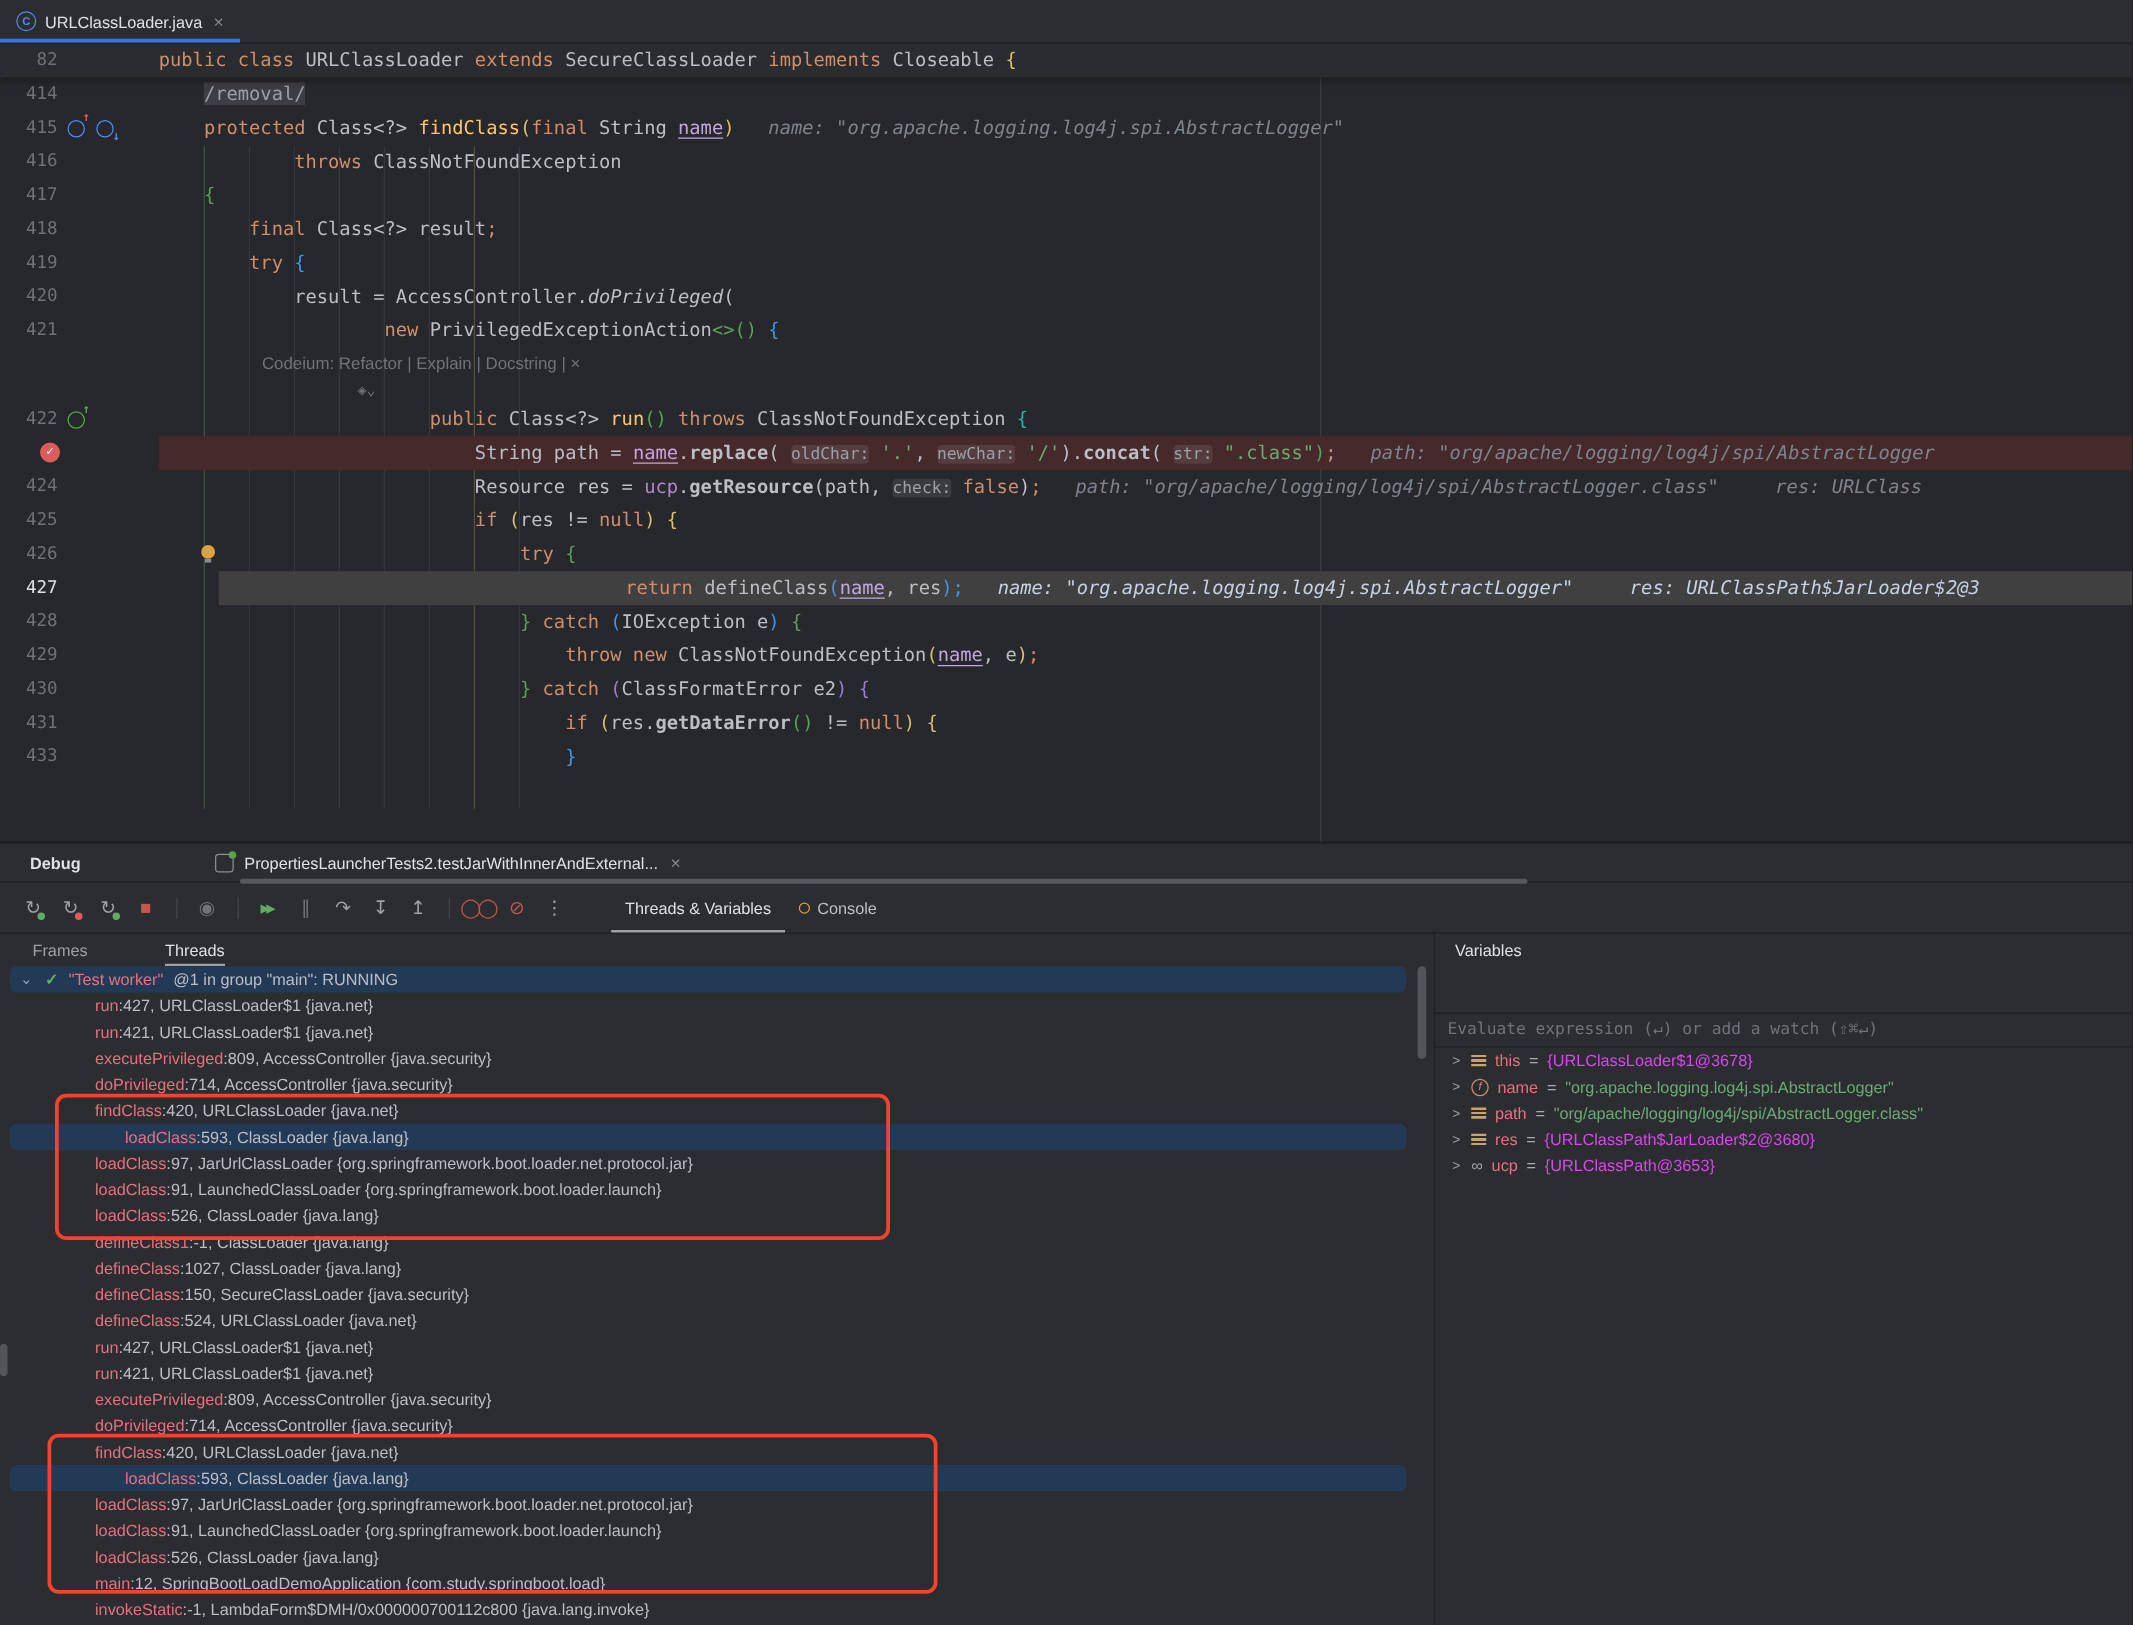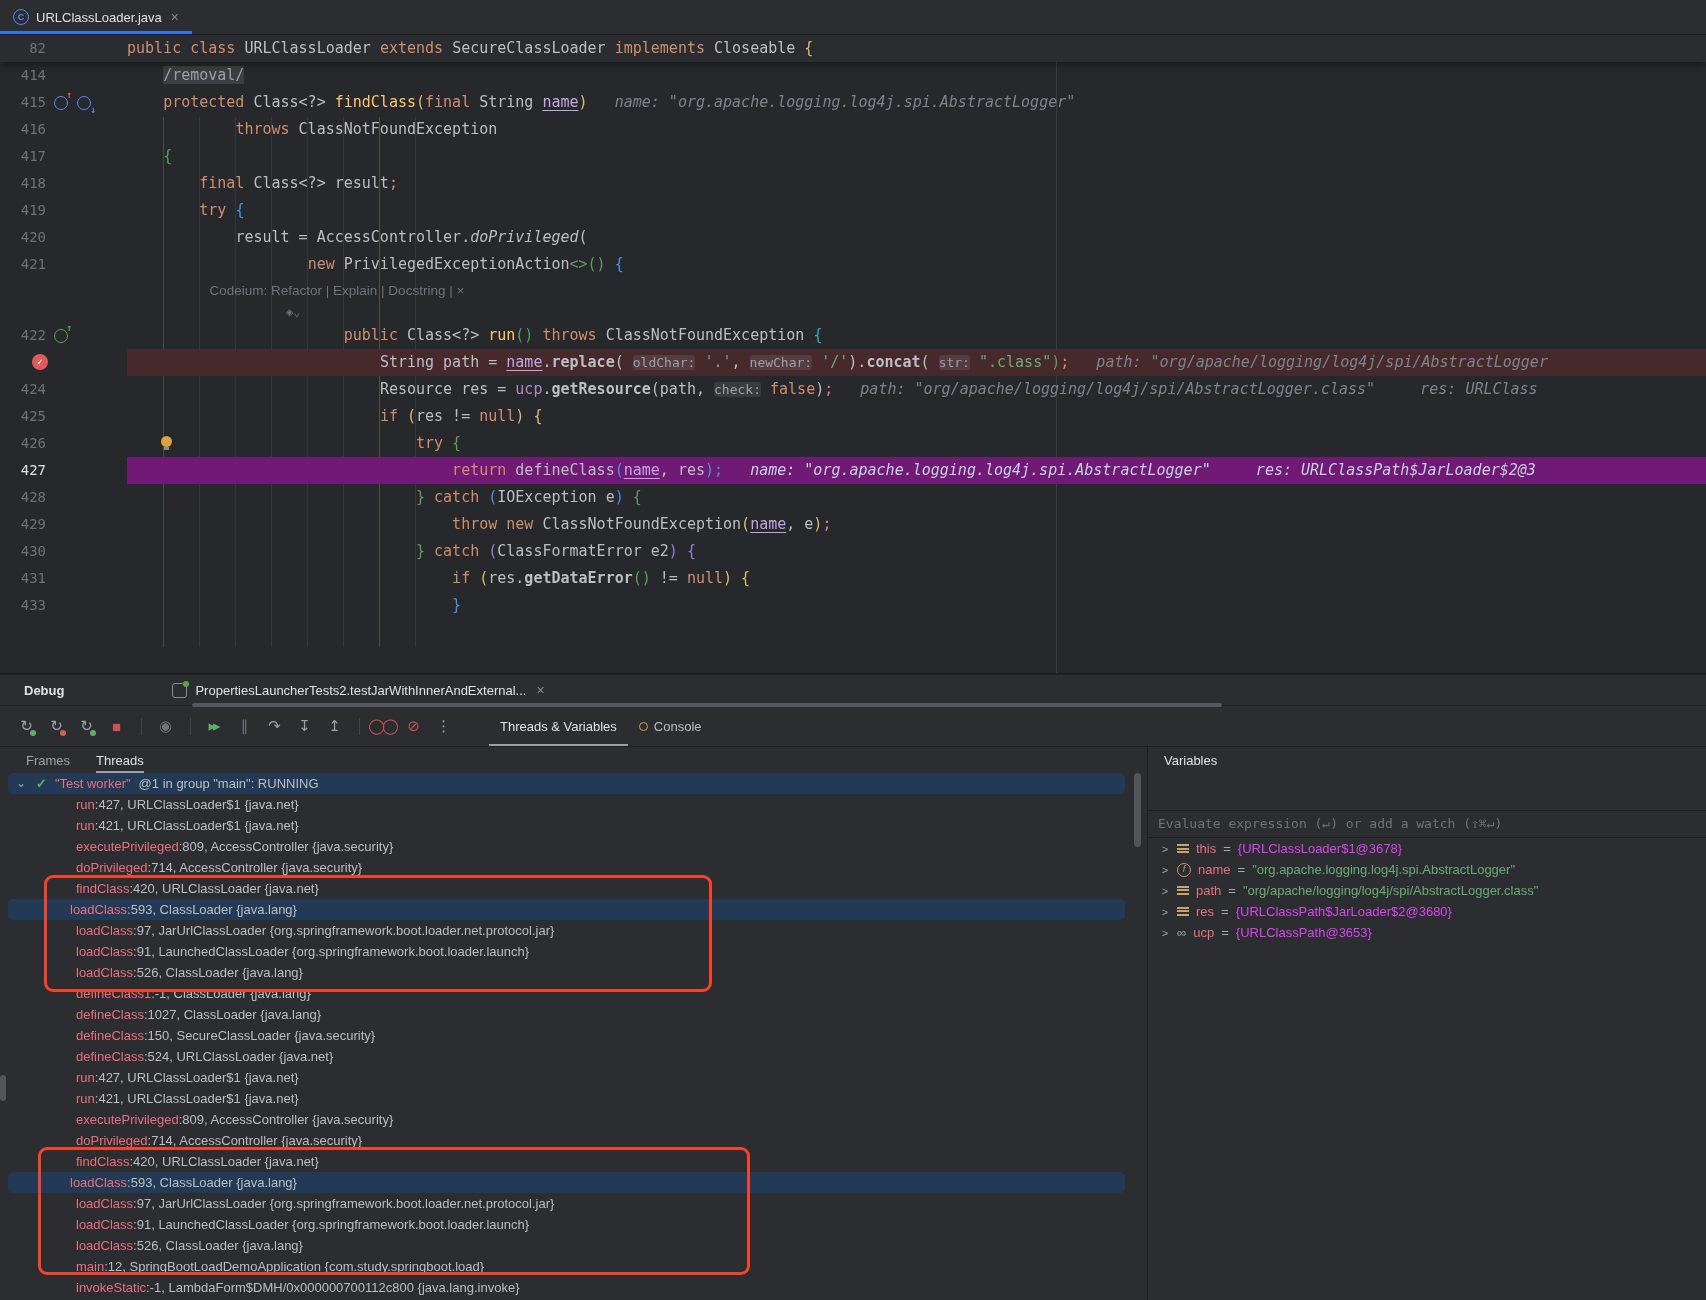--- a/index.html
+++ b/index.html
@@ -33,21 +33,21 @@
   .ric.green{border-color:#57A64A;}
   .arr{position:absolute;font-size:10px;font-weight:bold;line-height:10px;}
   .arr.ou{color:#DB5C5C;right:-5px;top:-7px;}
   .arr.od{color:#548AF7;right:-6px;bottom:-6px;}
   .arr.iu{color:#57A64A;right:-5px;top:-7px;}
   .bpd{position:absolute;right:-2px;top:5px;width:16px;height:16px;background:#DB5C5C;border-radius:50%;color:#fff;font-size:10px;font-weight:bold;text-align:center;line-height:16px;}
   .bulb{position:absolute;left:161px;top:6px;width:11px;height:11px;background:#D9A343;border-radius:50%;}
   .bulb::after{content:"";position:absolute;left:3px;top:11px;width:5px;height:3px;background:#8a8d93;}
   .code{flex:1;white-space:pre;overflow:hidden;}
   .lbp .code{background:#45292B;}
-  .lexec .code{background:#701a75;}
+  .lexec .code{background:#404040;margin-left:48px;}
   
   .k{color:#CF8E6D;} .d{color:#BCBEC4;} .db{color:#BCBEC4;font-weight:bold;}
   .m{color:#FFC66D;} .si{color:#BCBEC4;font-style:italic;}
   .s{color:#6AAB73;} .p{color:#C3A6E0;text-decoration:underline;text-underline-offset:3px;}
   .fld{color:#B189C9;} .cmt{color:#6F737A;}
   .cmx{color:#9DA0A8;background:#3B3E42;}
   .h{color:#7D848D;font-style:italic;}
   .hx{color:#C6D2E4;font-style:italic;}
   .chip{color:#9DA0A8;background:rgba(255,255,255,.09);border-radius:3px;font-size:13px;}
   .bg1{color:#5C9E5C;} .bb{color:#4394E3;} .by{color:#D6BF6E;} .bc{color:#2BAFAF;} .bpu{color:#9B7BD4;}
@@ -64,24 +64,24 @@
   .tbtn{width:26px;height:26px;display:flex;align-items:center;justify-content:center;font-size:15px;position:relative;letter-spacing:-3px;margin-right:4px;}
   .tbadge{position:absolute;right:2px;bottom:3px;width:6px;height:6px;border-radius:50%;}
   .tsep{width:1px;height:17px;background:#43454A;margin:0 9px;}
   .ttab{height:40px;display:flex;align-items:center;padding:0 11px;color:#BCBEC4;font-size:13px;}
   .ttab.first{margin-left:30px;}
   .ttab.sel{color:#DFE1E5;box-shadow:inset 0 -2px 0 #9DA0A8;}
   .cdot{width:7px;height:7px;border:1.5px solid #D9A343;border-radius:50%;margin-right:6px;flex:none;}
   .dbody{flex:1;display:flex;min-height:0;}
   .frames{width:1147px;flex:none;position:relative;overflow:hidden;}
   .ftabs{height:26px;display:flex;align-items:center;gap:26px;padding-left:26px;font-size:13px;color:#9DA0A8;}
-  .ftab.sel{color:#DFE1E5;box-shadow:inset 0 -2px 0 #9EA1A8;height:26px;display:flex;align-items:center;}
+  .ftab.sel{color:#DFE1E5;box-shadow:inset 0 -2px 0 #9EA1A8;height:26px;display:flex;align-items:center;margin-left:36px;}
   .fr{height:21px;line-height:21px;font-size:13px;padding-left:76px;color:#BCBEC4;white-space:nowrap;overflow:hidden;}
   .fr .fm{color:#E8707E;}
-  .fr.sel{background:#233A57;border-radius:5px;margin-left:8px;margin-right:22px;padding-left:62px;}
+  .fr.sel{background:#233A57;border-radius:5px;margin-left:8px;margin-right:22px;padding-left:92px;}
   .fr.head{padding-left:6px;display:flex;align-items:center;gap:8px;}
   .fchev{color:#9DA0A8;font-size:12px;width:14px;text-align:center;}
   .fcheck{color:#5FAD65;font-size:13px;font-weight:bold;}
   .fvs{position:absolute;right:6px;top:26px;width:7px;height:74px;background:#5A5D63;border-radius:4px;opacity:.85;}
   .lvs{position:absolute;left:0;top:328px;width:6px;height:26px;background:#5A5D63;border-radius:3px;opacity:.85;}
   .abox{position:absolute;border:3px solid #F3432C;border-radius:9px;pointer-events:none;z-index:5;}
   .abox1{left:44px;top:128px;width:662px;height:111px;}
   .abox2{left:38px;top:400px;width:706px;height:122px;}
   .vars{flex:1;border-left:1px solid #1E1F22;min-width:0;}
   .vhead{height:26px;display:flex;align-items:center;padding-left:16px;color:#DFE1E5;font-size:13px;text-align:center;}

